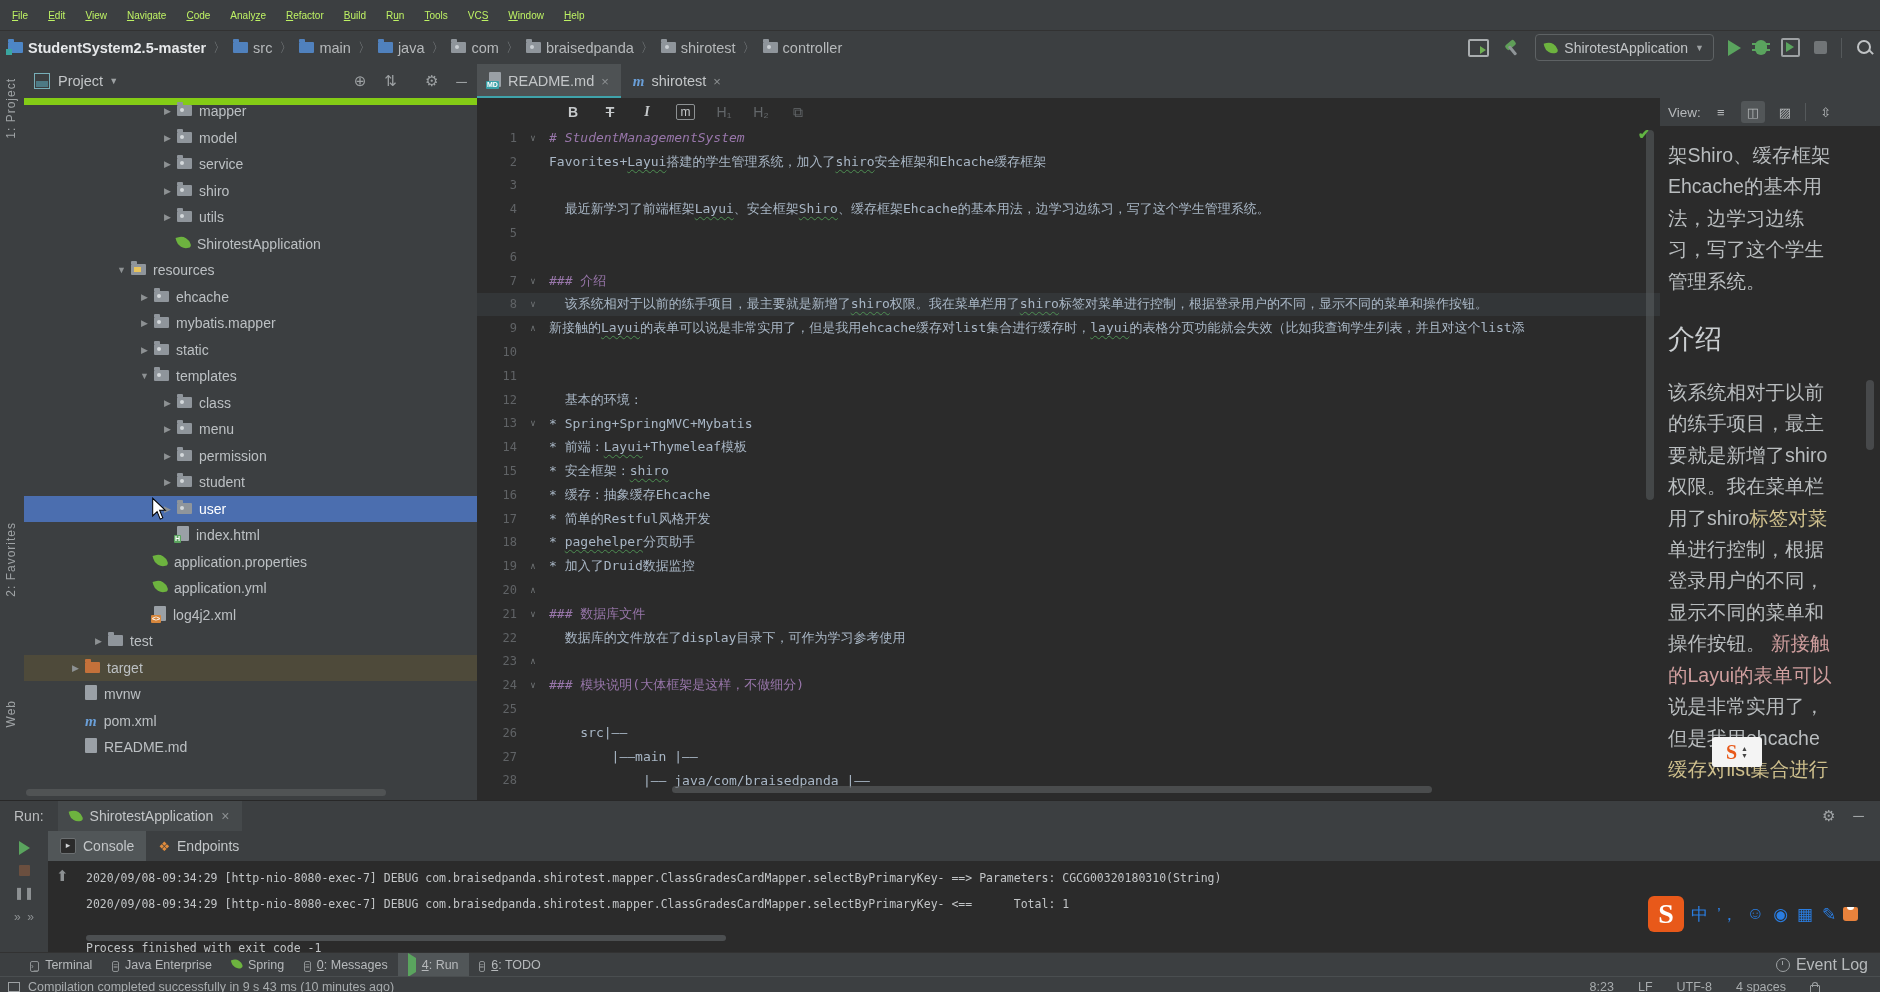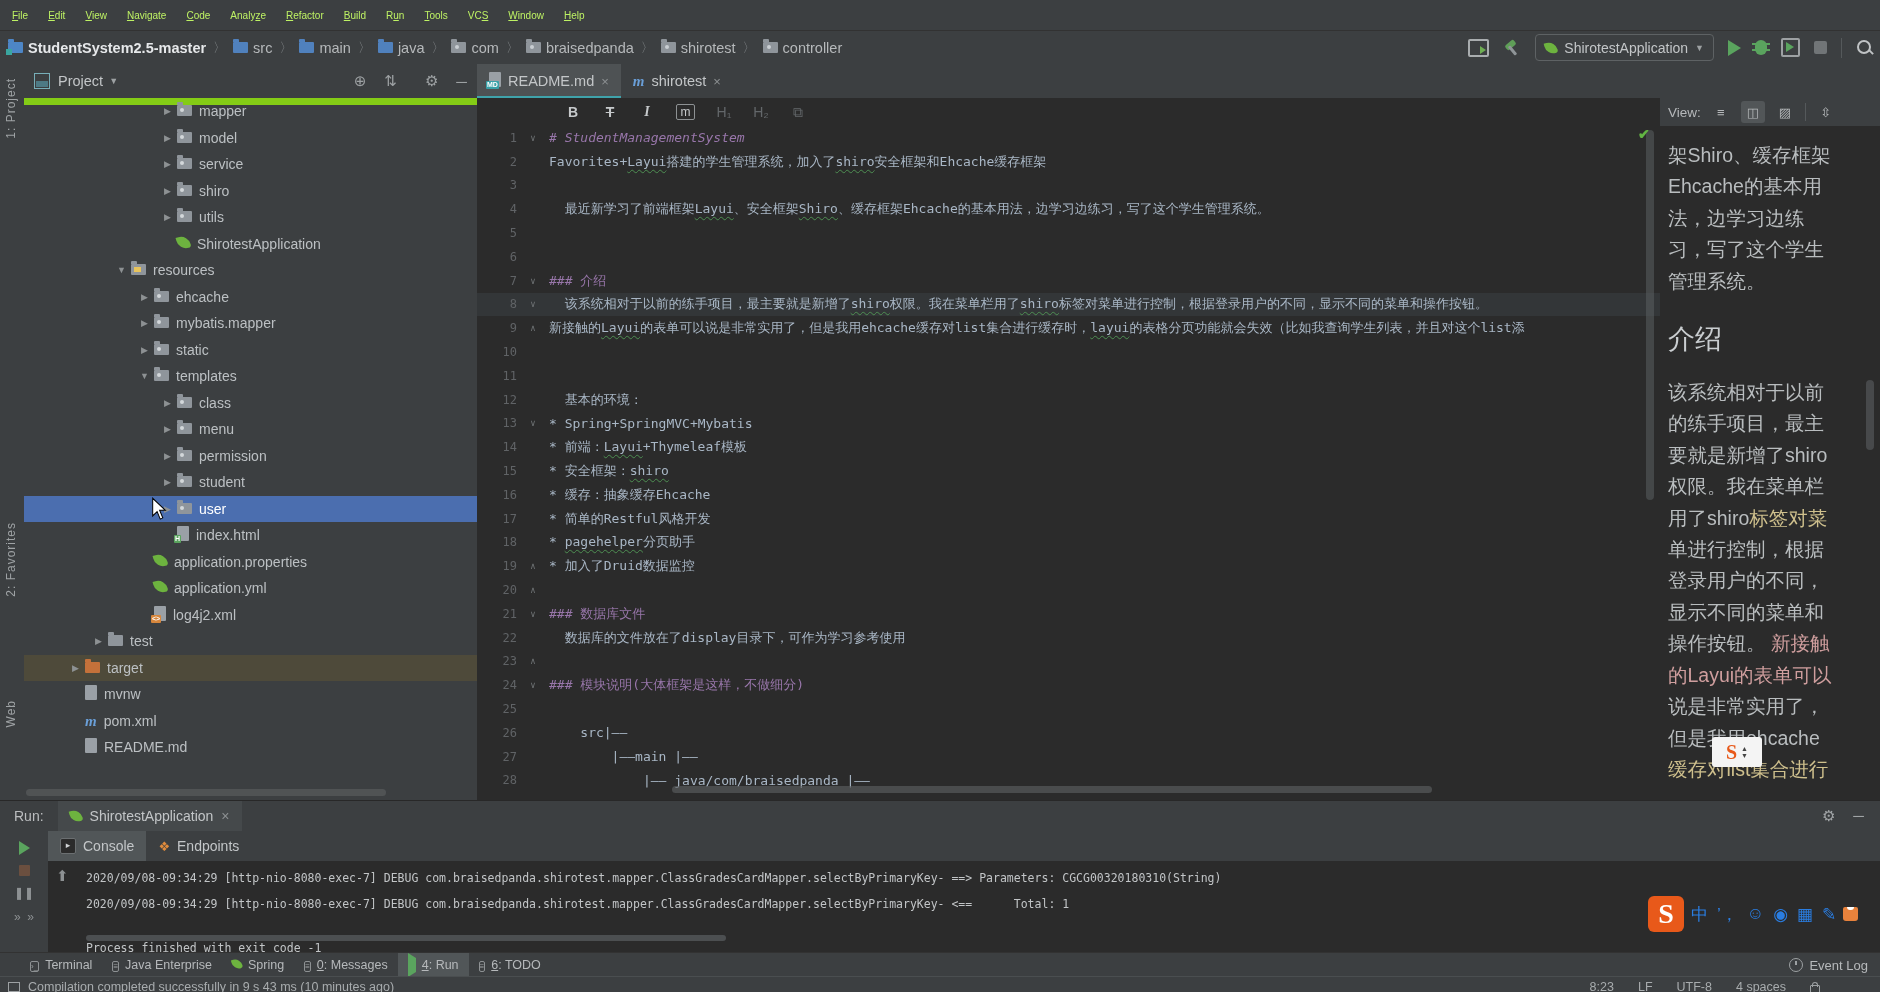--- a/index.html
+++ b/index.html
@@ -153,21 +153,21 @@
   #sogou-bar .sk{color:#2a7de1;font-size:17px;}
   #sogou-bar .shirt{width:15px;height:14px;background:#e8823c;border-radius:2px 2px 3px 3px;position:relative;}
   #sogou-bar .shirt::before{content:"";position:absolute;top:0;left:4px;width:7px;height:3px;background:#fff;border-radius:0 0 3px 3px;}
 
   
   #bottombar{left:0;top:952px;width:1880px;height:24px;background:#3c3f41;border-top:1px solid #323232;display:flex;align-items:center;}
   .bwi{display:flex;align-items:center;gap:6px;height:24px;padding:0 10px;font-size:12.5px;color:#b6b9bb;}
   .bwi.active{background:#515658;}
   .bwi u{text-decoration:underline;}
   .bico{width:12px;height:12px;border:1px solid #8d9193;border-radius:2px;font-size:8px;line-height:11px;text-align:center;color:#9da1a3;}
-  #eventlog{position:absolute;right:12px;display:flex;align-items:center;gap:6px;font-size:13px;color:#b6b9bb;height:24px;}
+  #eventlog{position:absolute;right:12px;display:flex;align-items:center;gap:6px;font-size:16px;color:#b6b9bb;height:24px;}
   .clockico{width:12px;height:12px;border:1.5px solid #9da1a3;border-radius:50%;position:relative;}
   .clockico::after{content:"";position:absolute;left:5px;top:2px;width:1.5px;height:4px;background:#9da1a3;}
 
   
   #statusbar{left:0;top:976px;width:1880px;height:16px;background:#3c3f41;border-top:1px solid #4a4e50;overflow:hidden;}
   #status-left{position:absolute;left:8px;top:3px;display:flex;align-items:center;gap:8px;font-size:12.5px;color:#a8acae;white-space:nowrap;}
   #status-right{position:absolute;right:60px;top:3px;display:flex;align-items:center;gap:24px;font-size:12.5px;color:#a8acae;white-space:nowrap;}
   .winico{width:10px;height:8px;border:1px solid #9da1a3;}
   .lockico{width:8px;height:6px;border:1px solid #9da1a3;border-radius:1px;position:relative;margin-top:4px;}
   .lockico::before{content:"";position:absolute;left:1px;top:-4px;width:4px;height:4px;border:1px solid #9da1a3;border-bottom:none;border-radius:3px 3px 0 0;}

